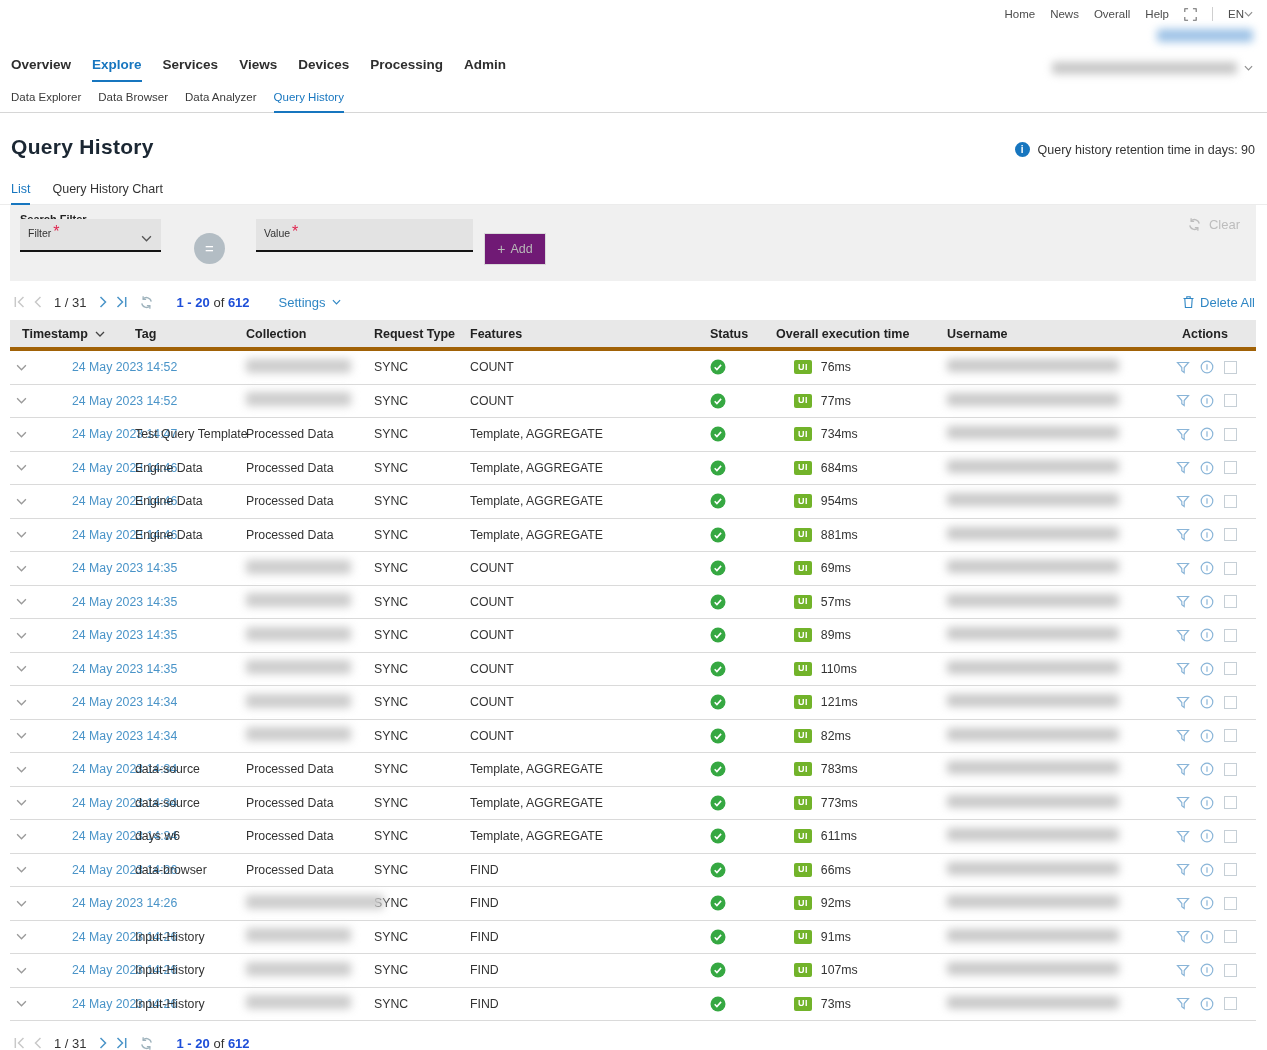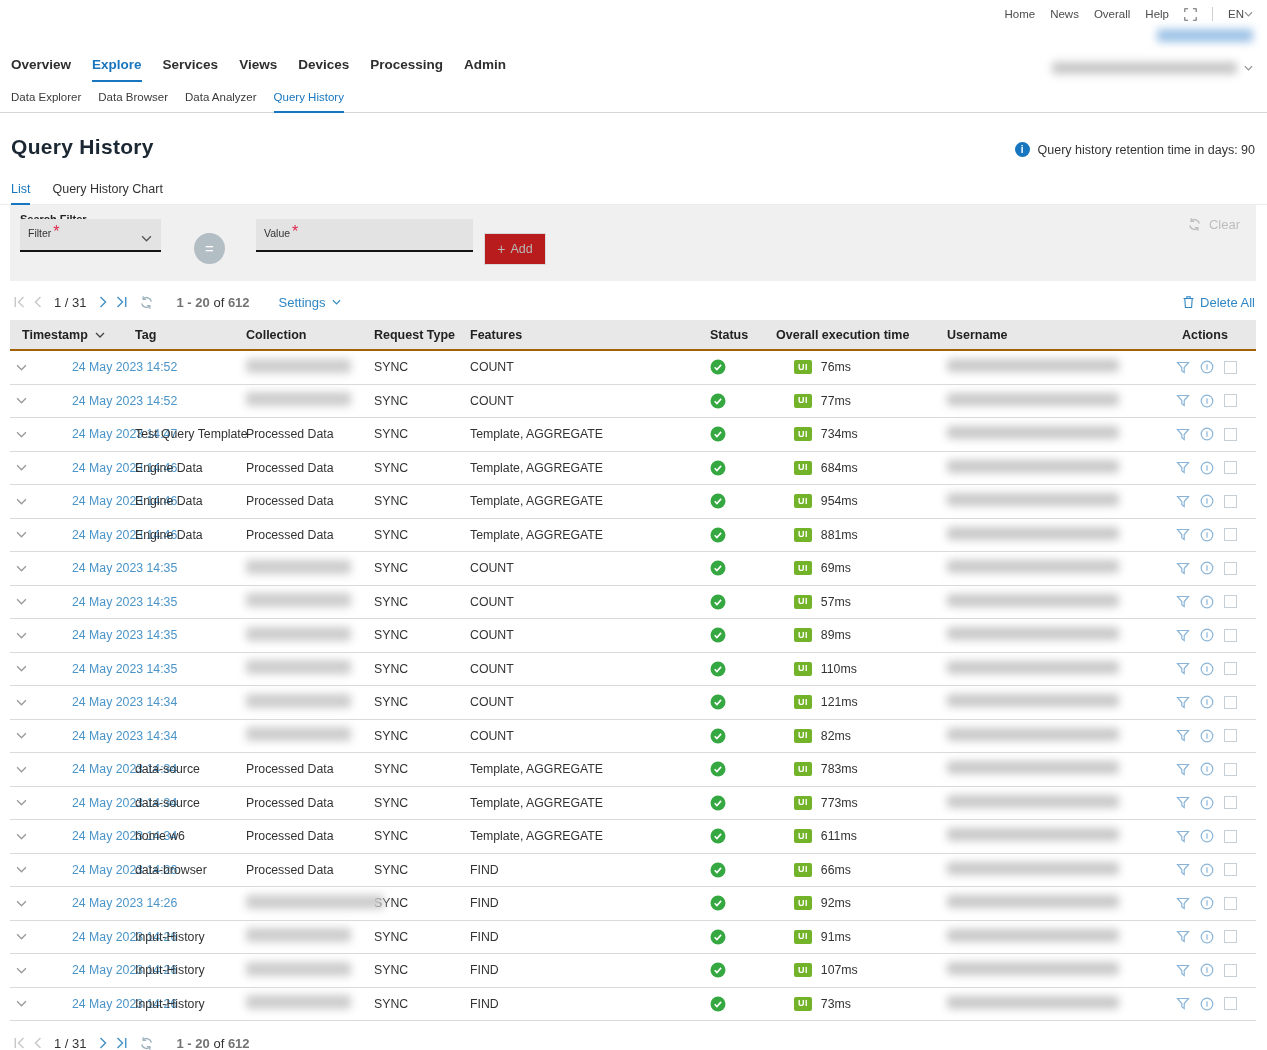--- a/index.html
+++ b/index.html
@@ -52,43 +52,43 @@
   
   .filter-panel { margin:0 11px 0 10px; height:76px; background:#f0f0f0; position:relative; }
   .sf-label { position:absolute; left:10px; top:8px; font-size:11px; font-weight:bold; color:#222; }
   .field { position:absolute; top:14px; height:33px; background:#e3e3e3; border-bottom:2px solid #141414; padding:4px 8px; }
   .flabel { font-size:10.5px; color:#333; }
   .req { color:#e0254f; margin-left:2px; }
   .f-filter { left:10px; width:141px; cursor:pointer; }
   .f-filter .chev-dd { position:absolute; right:9px; bottom:8px; color:#555; }
   .eq-circle { position:absolute; left:184px; top:28px; width:31px; height:31px; border-radius:50%; background:#b3bdc4; color:#fff; font-size:15px; display:flex; align-items:center; justify-content:center; }
   .f-value { left:246px; width:217px; }
-  .add-btn { position:absolute; left:474px; top:28px; width:62px; height:32px; border:1px solid #d9d9d9; background:#b91c1c; color:#b9b9b9; font-size:12.5px; display:flex; align-items:center; justify-content:center; gap:5px; cursor:default; }
+  .add-btn { position:absolute; left:474px; top:28px; width:62px; height:32px; border:1px solid #d9d9d9; background:#701a75; color:#b9b9b9; font-size:12.5px; display:flex; align-items:center; justify-content:center; gap:5px; cursor:default; }
   .plus-ico { font-size:14px; line-height:1; }
   .plus-ico::before { content:"+"; }
   .clear-btn { position:absolute; right:16px; top:12px; display:flex; align-items:center; gap:7px; color:#bdbdbd; font-size:13px; cursor:default; }
 
   
   .pagerow { margin:8px 12px 0 14px; height:26px; display:flex; align-items:center; font-size:13px; }
   .pagerow.bottom { margin-top:9px; }
   .pager { display:flex; align-items:center; gap:9px; }
   .pg-btn { display:inline-flex; align-items:center; color:#4a94c8; cursor:pointer; }
   .pg-btn.disabled { color:#c9c9c9; cursor:default; }
   .pg-btn.refresh { color:#9fb3bd; margin-left:3px; }
   .pg-ind { color:#333; margin:0 3px; }
   .pg-range { margin-left:14px; color:#333; }
-  .pg-range b { color:#737373; }
+  .pg-range b { color:#1d4ed8; }
   .settings { margin-left:20px; display:inline-flex; align-items:center; gap:6px; color:#2f86c4; cursor:pointer; }
   .settings .chev { color:#2f86c4; }
   .delete-all { margin-left:auto; display:inline-flex; align-items:center; gap:5px; color:#2f86c4; font-size:13px; cursor:pointer; }
 
   
   .qtable { margin:5px 11px 0 10px; }
   .thead, .trow { display:grid; grid-template-columns:28px 97px 111px 128px 96px 240px 66px 171px 229px 80px; align-items:center; }
-  .thead { height:31px; background:#e8e8e8; border-bottom:2px solid #a16207; font-weight:bold; font-size:12.5px; color:#222; }
+  .thead { height:31px; background:#e8e8e8; border-bottom:4px solid #a16207; font-weight:bold; font-size:12.5px; color:#222; }
   .th-ts { grid-column:1 / 3; padding-left:12px; display:flex; align-items:center; gap:7px; cursor:pointer; }
   .sort-chev { color:#444; display:inline-flex; }
   .trow { height:33.5px; border-bottom:1px solid #dadada; font-size:12.3px; color:#333; white-space:nowrap; }
   .c-expand { padding-left:6px; color:#9a9a9a; display:flex; align-items:center; cursor:pointer; }
   .c-ts { color:#4a94c8; cursor:pointer;margin-left:34px; }
   .c-status { display:flex; align-items:center; }
   .c-exec { display:flex; align-items:center; gap:9px; padding-left:18px; }
   .badge-ui { background:#72b32a; color:#fff; font-size:9px; font-weight:bold; padding:2.5px 4px; border-radius:2px; line-height:1; letter-spacing:.4px; }
   .c-actions { display:flex; align-items:center; gap:10px; color:#8ab5d8; }
   .checkbox { width:13px; height:13px; border:1px solid #c6cfd6; background:#fff; cursor:pointer; }
@@ -859,21 +859,21 @@
     </div>
   </div>
 
   <div class="trow">
     <div class="c-expand">
       <svg width="11" height="7" viewBox="0 0 10 6">
               <path d="M1 1l4 4 4-4" fill="none" stroke="currentColor" stroke-width="1.2"></path>
             </svg>
     </div>
     <div class="c-ts">24 May 2023 14:34</div>
-    <div class="c-tag">home w6</div>
+    <div class="c-tag">days w6</div>
     <div class="c-col">Processed Data</div>
     <div class="c-req">SYNC</div>
     <div class="c-feat">Template, AGGREGATE</div>
     <div class="c-status">
       <span>
         <svg width="16" height="16" viewBox="0 0 16 16">
                 <circle cx="8" cy="8" r="7.5" fill="#36a842"></circle>
                 <path d="M4.7 8.3l2.2 2.2 4.2-4.6" fill="none" stroke="#fff" stroke-width="1.6"></path>
               </svg>
       </span>

